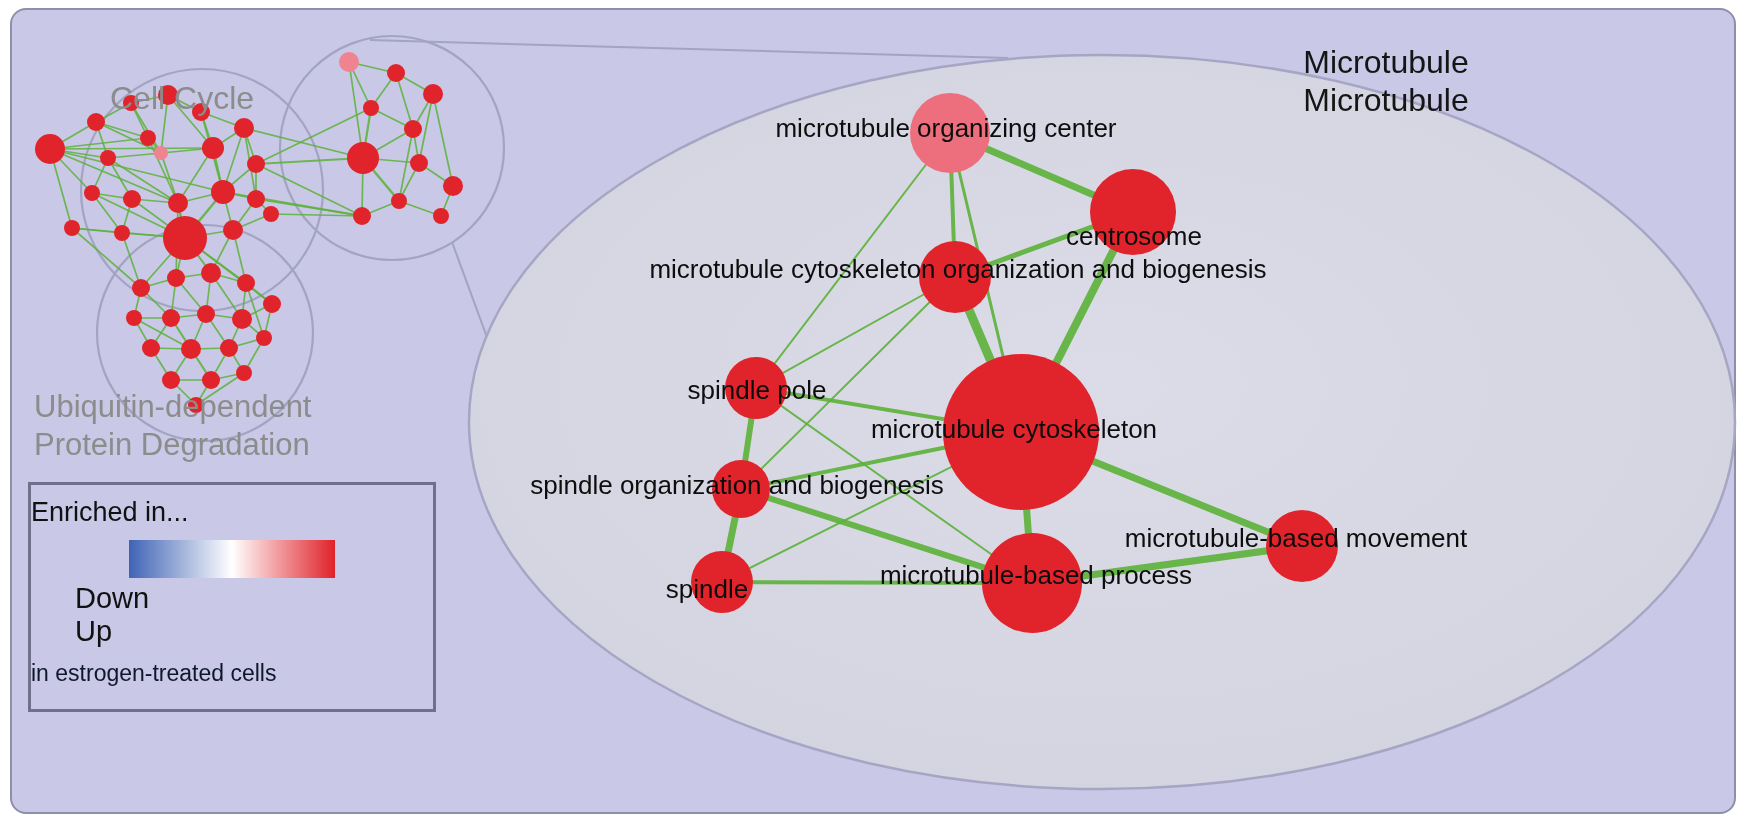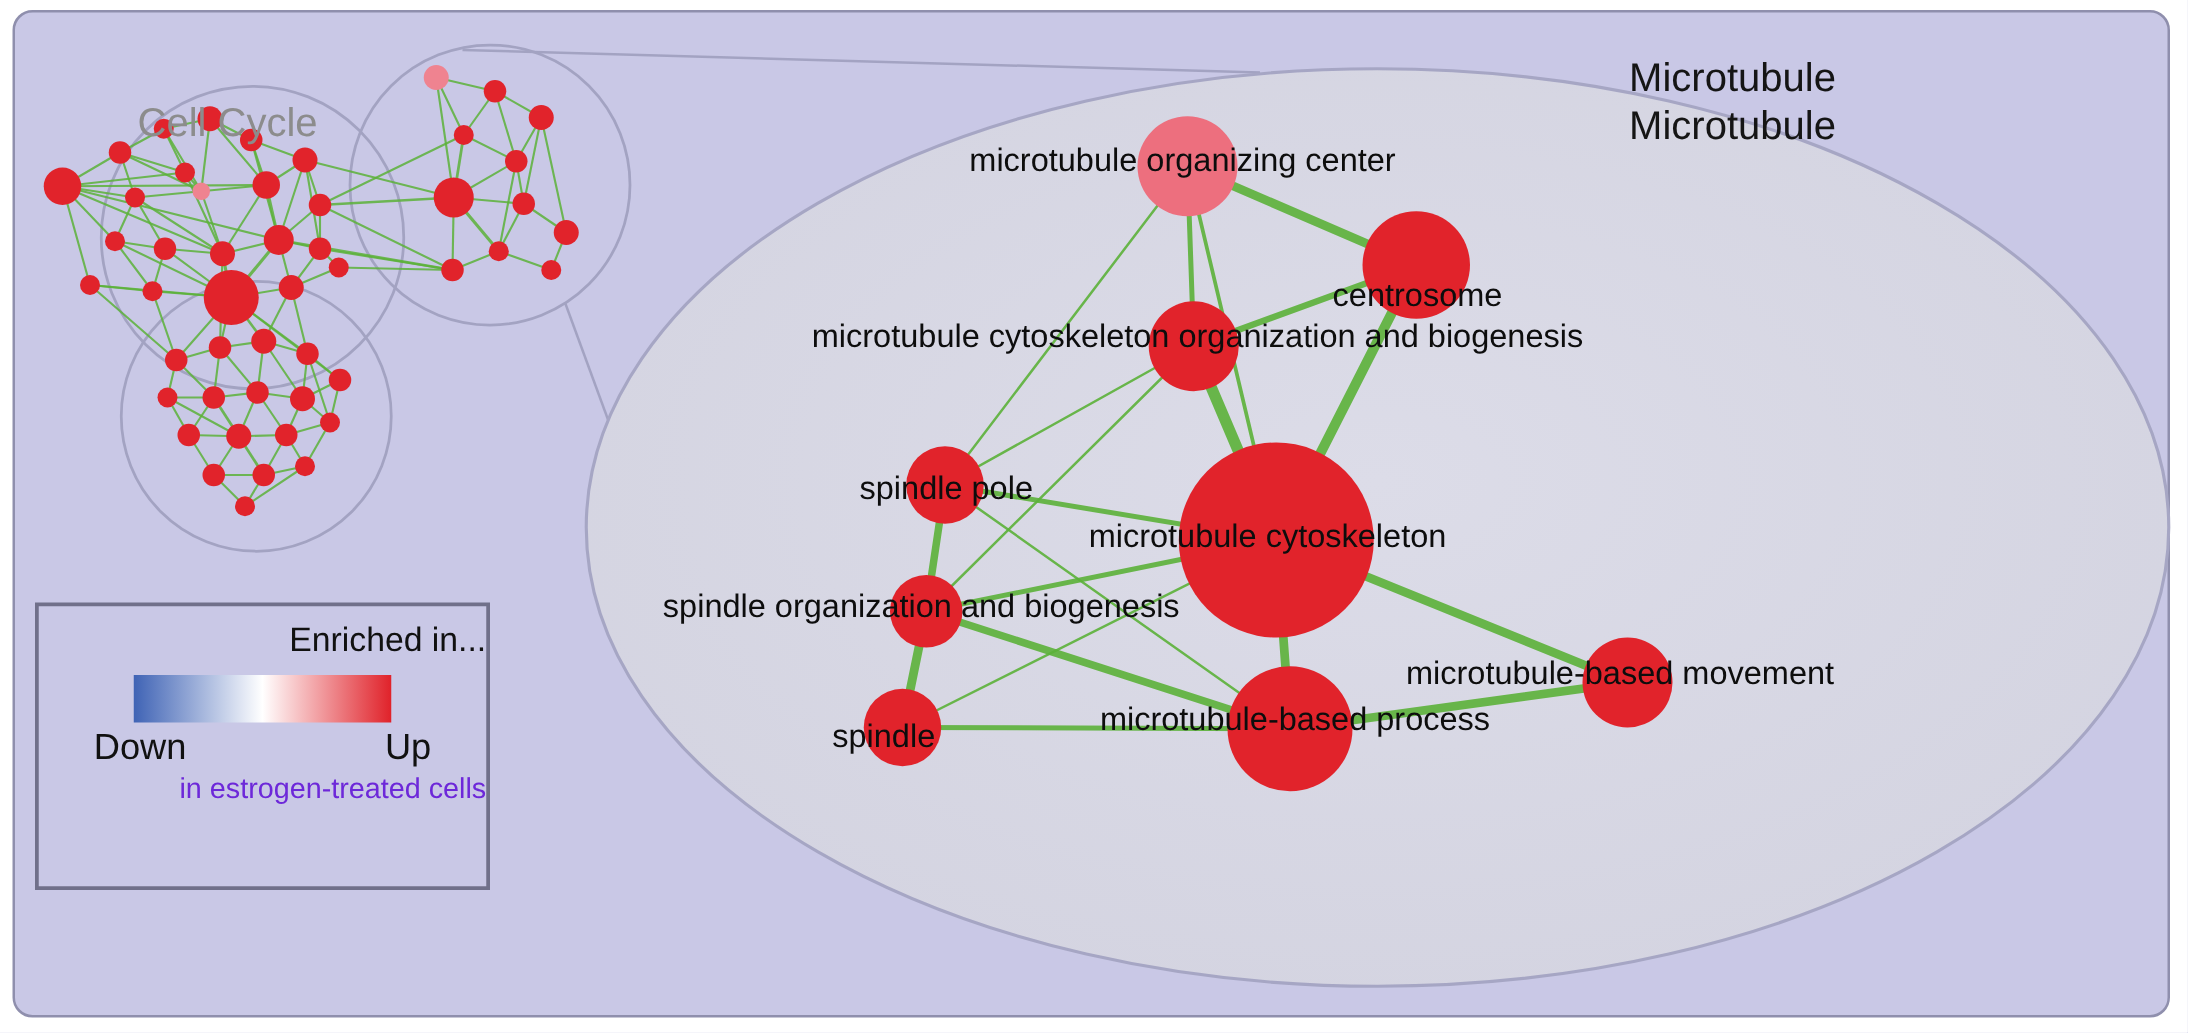--- a/index.html
+++ b/index.html
@@ -6,26 +6,26 @@
   .page{position:relative;width:1750px;height:826px;background:#ffffff;
         font-family:"Liberation Sans",sans-serif;overflow:hidden;}
   .panel{position:absolute;left:10px;top:8px;width:1726px;height:806px;
          background:#c9c8e6;border:2px solid #8f8fad;border-radius:16px;box-sizing:border-box;}
   #scene{position:absolute;left:0;top:0;}
   .lbl{position:absolute;color:#141414;}
   .gray{color:#8c8c8c;}
   .cell-cycle{left:110px;top:44px;font-size:32px;margin-top:36px;}
   .ubiquitin{left:34px;top:388px;font-size:31px;line-height:1.22;}
   .detail-title{left:1268px;top:44px;width:236px;text-align:center;font-size:32px;line-height:1.18;color:#151515;}
-  .legend{position:absolute;left:28px;top:482px;width:364px;height:230px;
-          border:3px solid #70708a;background:#c9c8e6;box-sizing:border-box;text-align:right;}
+  .legend{position:absolute;left:28px;top:482px;width:408px;height:230px;
+          border:3px solid #70708a;background:#c9c8e6;box-sizing:border-box;text-align:left;}
   .legend-title{margin-top:12px;font-size:27px;color:#111;}
   .legend-bar{width:206px;height:38px;margin:12px auto 0;}
-  .legend-row{display:flex;justify-content:space-between;padding:0 44px;margin-top:4px;font-size:29px;color:#111;}
-  .legend-caption{font-size:23px;color:#6d28d9;line-height:1.35;}
+  .legend-row{display:flex;justify-content:space-between;padding:0 44px;margin-top:4px;font-size:29px;color:#111;flex-direction:column;}
+  .legend-caption{margin-top:10px;font-size:23px;color:#0f172a;line-height:1.35;}
   .node-label{font-family:"Liberation Sans",sans-serif;font-size:26px;fill:#0d0d0d;}
 </style>
 </head>
 <body>
 
 <div class="page">
   <div class="panel"></div>
 
   <svg id="scene" width="1750" height="826" viewBox="0 0 1750 826">
       <defs>
@@ -257,20 +257,24 @@
       <text x="757" y="392" text-anchor="middle" dominant-baseline="middle" class="node-label">spindle pole</text>
       <text x="1014" y="431" text-anchor="middle" dominant-baseline="middle" class="node-label">microtubule cytoskeleton</text>
       <text x="737" y="487" text-anchor="middle" dominant-baseline="middle" class="node-label">spindle organization and biogenesis</text>
       <text x="1296" y="540" text-anchor="middle" dominant-baseline="middle" class="node-label">microtubule-based movement</text>
       <text x="707" y="591" text-anchor="middle" dominant-baseline="middle" class="node-label">spindle</text>
       <text x="1036" y="577" text-anchor="middle" dominant-baseline="middle" class="node-label">microtubule-based process</text>
     </svg>
 
   <div class="lbl gray cell-cycle">Cell Cycle</div>
 
+  <div class="lbl gray ubiquitin">
+    <div>Ubiquitin-dependent</div>
+    <div>Protein Degradation</div>
+  </div>
 
   <div class="lbl detail-title">
     <div>Microtubule</div>
     <div>Microtubule</div>
   </div>
 
   <div class="legend">
     <div class="legend-title">Enriched in...</div>
     <div class="legend-bar" style="background: linear-gradient(90deg, rgb(63, 99, 181) 0%, rgb(255, 255, 255) 50%, rgb(224, 34, 42) 100%);"></div>
     <div class="legend-row">

